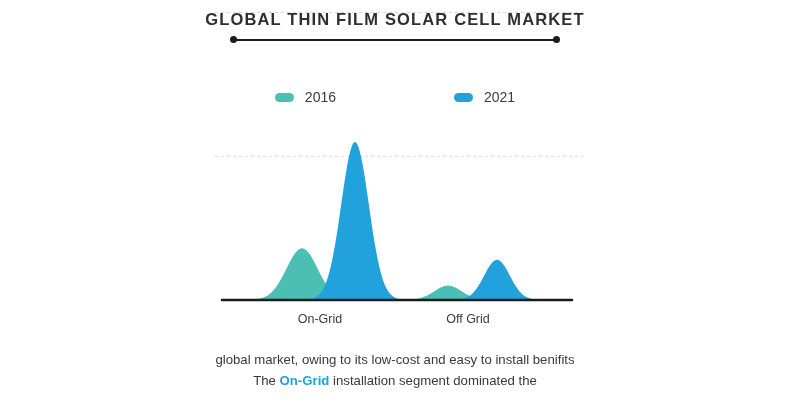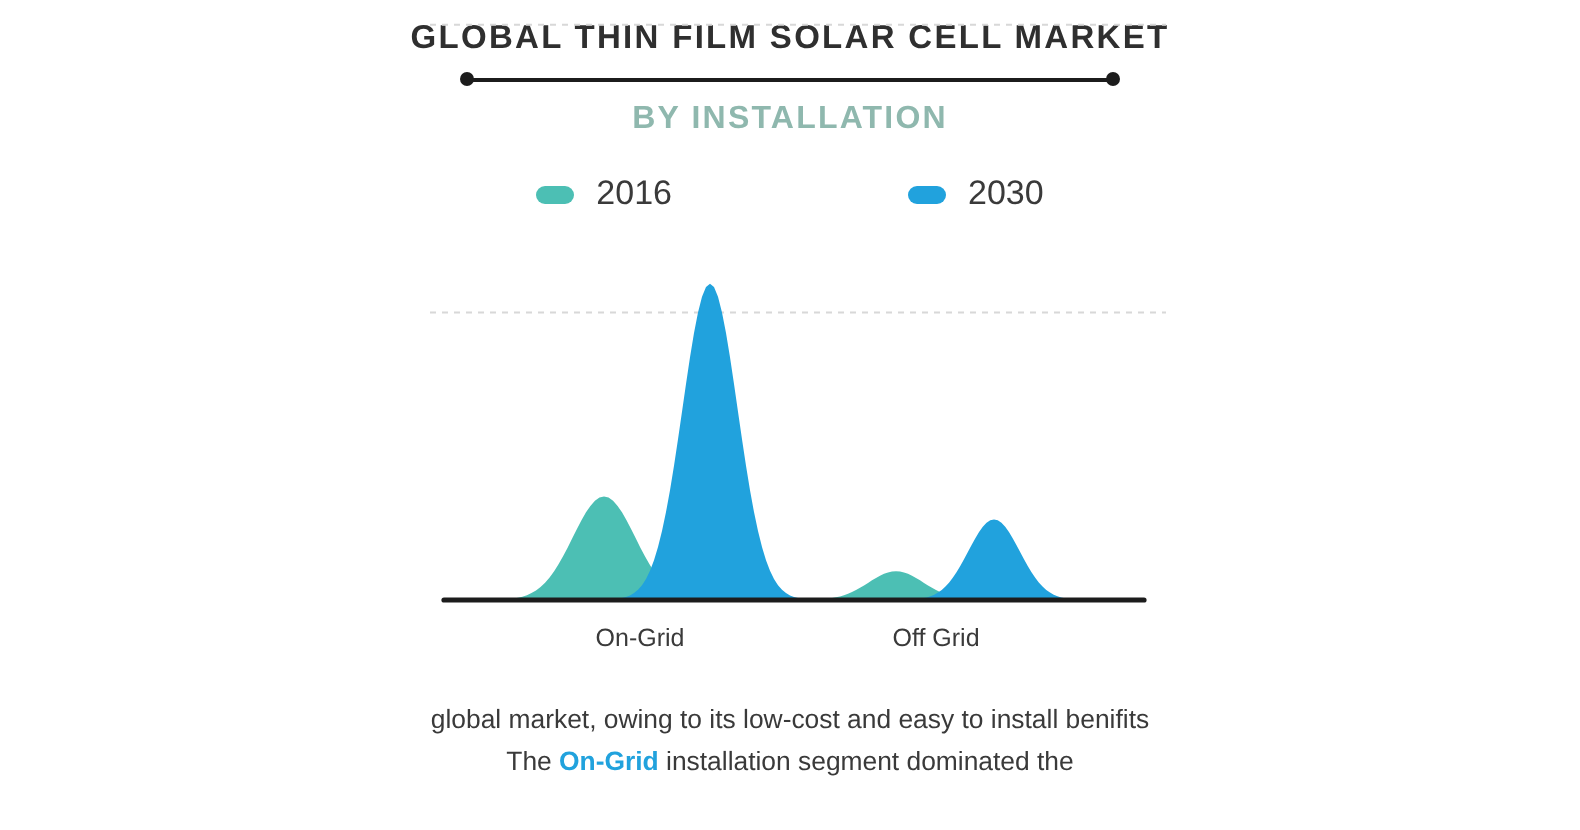--- a/index.html
+++ b/index.html
@@ -84,21 +84,21 @@
     display: flex;
     align-items: center;
     gap: 11px;
   }
   .legend-swatch {
     width: 19px;
     height: 9px;
     border-radius: 5px;
   }
   .legend-label {
-    font-size: 17px;
+    font-size: 14px;
     color: #3a3a3a;
     line-height: 14px;
   }
 
   
   .plot {
     position: absolute;
     left: 0;
     top: 0;
     width: 790px;
@@ -149,31 +149,30 @@
 
 <div id="infographic">
 
   <div class="header">
     <div class="chart-title">GLOBAL THIN FILM SOLAR CELL MARKET</div>
     <div class="title-rule">
       <span class="rule-dot left"></span>
       <span class="rule-line"></span>
       <span class="rule-dot right"></span>
     </div>
-    <div class="chart-subtitle">BY INSTALLATION</div>
   </div>
 
   <div class="legend">
     <div class="legend-item">
       <span class="legend-swatch" style="background:#4cbfb4"></span>
       <span class="legend-label">2016</span>
     </div>
     <div class="legend-item">
       <span class="legend-swatch" style="background:#21a2dd"></span>
-      <span class="legend-label">2030</span>
+      <span class="legend-label">2021</span>
     </div>
   </div>
 
   <div class="plot">
     <svg id="chart-svg" width="790" height="415" viewBox="0 0 790 415">
         <line x1="215" x2="583" y1="156.215" y2="156.215" stroke="#d8d8d8" stroke-width="1" stroke-dasharray="3 3"></line>
         <line x1="215" x2="583" y1="12.430000000000007" y2="12.430000000000007" stroke="#d8d8d8" stroke-width="1" stroke-dasharray="3 3"></line>
         <line x1="215" x2="583" y1="-131.35499999999996" y2="-131.35499999999996" stroke="#d8d8d8" stroke-width="1" stroke-dasharray="3 3"></line>
         <path d="M 247.6 300 L 247.60 299.88 L 249.87 299.81 L 252.13 299.69 L 254.40 299.51 L 256.67 299.25 L 258.93 298.87 L 261.20 298.32 L 263.47 297.57 L 265.73 296.55 L 268.00 295.21 L 270.27 293.49 L 272.53 291.34 L 274.80 288.72 L 277.07 285.61 L 279.33 282.03 L 281.60 278.03 L 283.87 273.70 L 286.13 269.18 L 288.40 264.64 L 290.67 260.27 L 292.93 256.30 L 295.20 252.94 L 297.47 250.38 L 299.73 248.78 L 302.00 248.24 L 304.27 248.78 L 306.53 250.38 L 308.80 252.94 L 311.07 256.30 L 313.33 260.27 L 315.60 264.64 L 317.87 269.18 L 320.13 273.70 L 322.40 278.03 L 324.67 282.03 L 326.93 285.61 L 329.20 288.72 L 331.47 291.34 L 333.73 293.49 L 336.00 295.21 L 338.27 296.55 L 340.53 297.57 L 342.80 298.32 L 345.07 298.87 L 347.33 299.25 L 349.60 299.51 L 351.87 299.69 L 354.13 299.81 L 356.40 299.88 L 356.4 300 Z" fill="#4cbfb4" stroke="none"></path>
         <path d="M 307 300 L 307.00 299.64 L 309.00 299.41 L 311.00 299.06 L 313.00 298.51 L 315.00 297.70 L 317.00 296.53 L 319.00 294.87 L 321.00 292.57 L 323.00 289.47 L 325.00 285.38 L 327.00 280.12 L 329.00 273.55 L 331.00 265.54 L 333.00 256.04 L 335.00 245.10 L 337.00 232.88 L 339.00 219.65 L 341.00 205.83 L 343.00 191.94 L 345.00 178.60 L 347.00 166.47 L 349.00 156.20 L 351.00 148.39 L 353.00 143.50 L 355.00 141.84 L 357.00 143.50 L 359.00 148.39 L 361.00 156.20 L 363.00 166.47 L 365.00 178.60 L 367.00 191.94 L 369.00 205.83 L 371.00 219.65 L 373.00 232.88 L 375.00 245.10 L 377.00 256.04 L 379.00 265.54 L 381.00 273.55 L 383.00 280.12 L 385.00 285.38 L 387.00 289.47 L 389.00 292.57 L 391.00 294.87 L 393.00 296.53 L 395.00 297.70 L 397.00 298.51 L 399.00 299.06 L 401.00 299.41 L 403.00 299.64 L 403 300 Z" fill="#21a2dd" stroke="none"></path>

